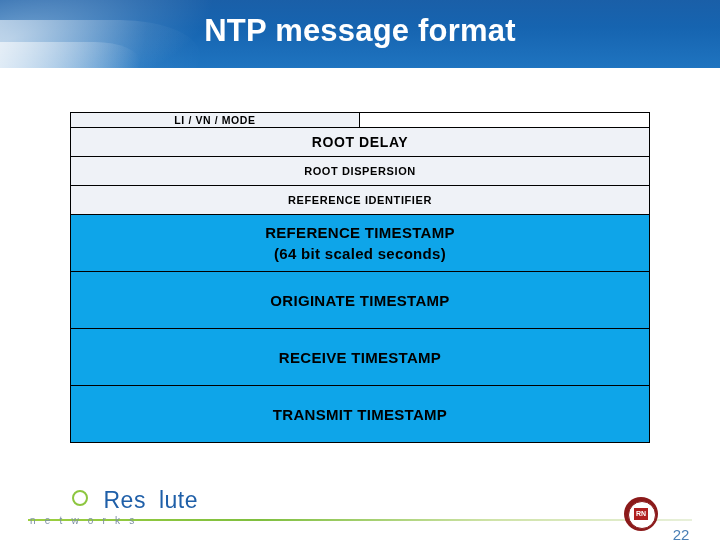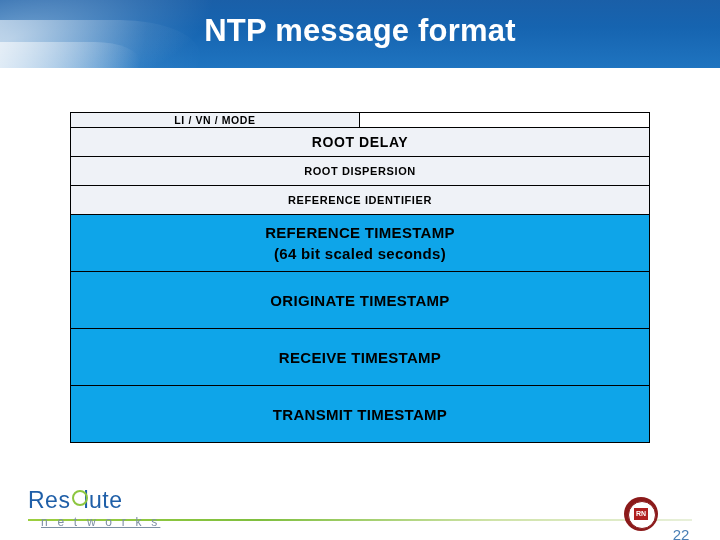--- a/index.html
+++ b/index.html
@@ -150,29 +150,29 @@
     left: 28px;
     top: 487px;
     width: 170px;
     height: 38px;
   }
   .logo .word {
     font-size: 23px;
     color: #1f5fa8;
     letter-spacing: 0.5px;
     font-family: "Liberation Sans", sans-serif;
+    text-align: right;
   }
   .logo .word .gap { display: inline-block; width: 13px; }
   .logo .sub {
-    font-size: 12px;
+    font-size: 10px;
     color: #7d8fa3;
     letter-spacing: 3.2px;
     margin-top: 1px;
-    margin-left: 13px;
-    text-decoration: underline;
+    margin-left: 2px;
   }
   .logo .ring {
     position: absolute;
     left: 44px;
     top: 3px;
     width: 16px;
     height: 16px;
     border: 2.5px solid #8dc63f;
     border-radius: 50%;
     box-sizing: border-box;

